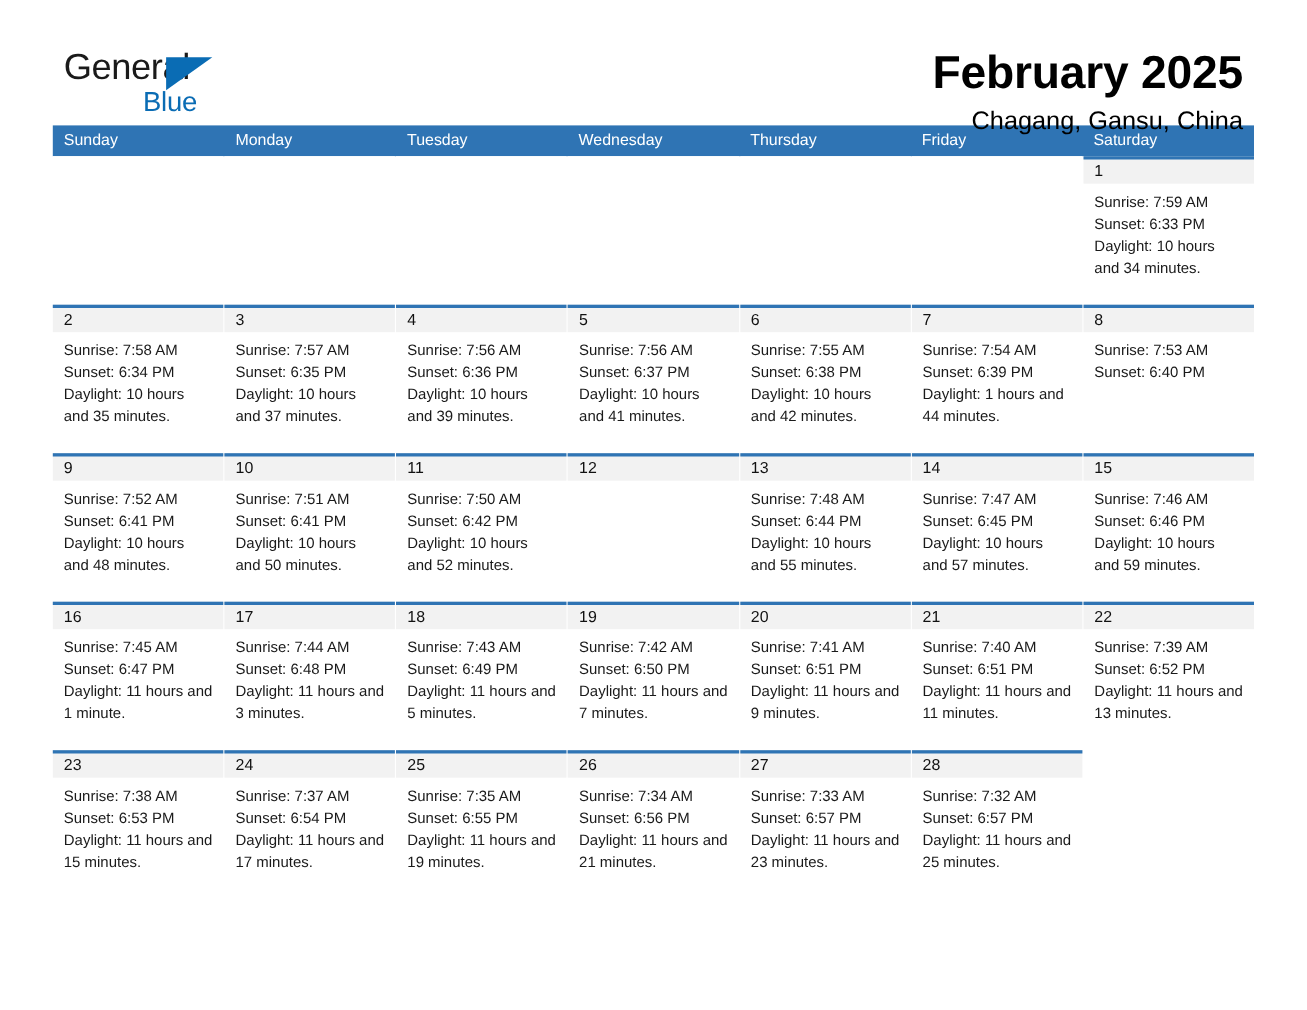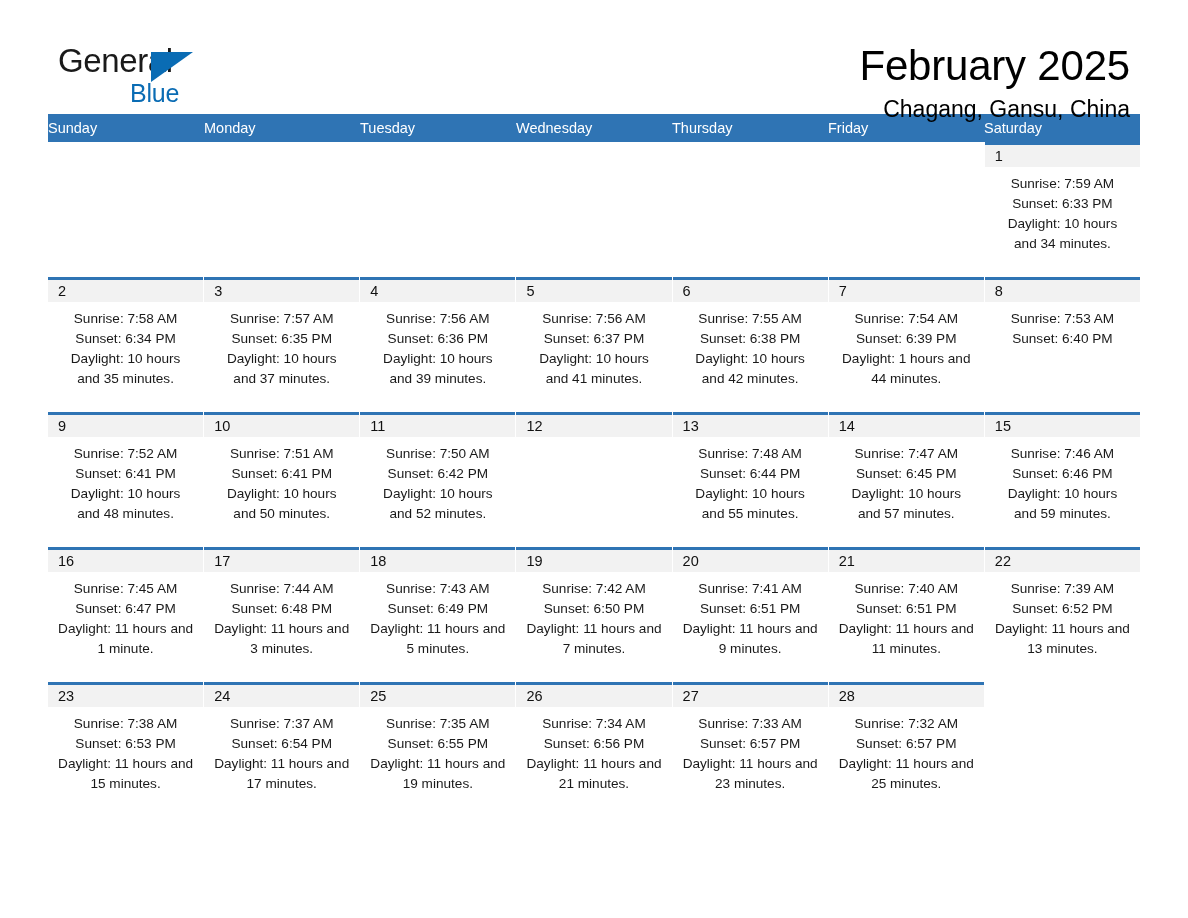--- a/index.html
+++ b/index.html
@@ -64,21 +64,21 @@
     letter-spacing: -0.2px;
     line-height: 1;
   }
 
   .title-block {
     text-align: right;
     padding-right: 10px;
   }
   .cal-title {
     font-size: 42px;
-    font-weight: normal;
+    font-weight: bold;
     line-height: 1.05;
     color: #000;
     margin: 0;
     letter-spacing: -0.2px;
   }
   .cal-subtitle {
     font-size: 23px;
     font-weight: normal;
     line-height: 1.2;
     color: #000;
@@ -94,20 +94,21 @@
   .weekdays {
     display: grid;
     grid-template-columns: repeat(7, 1fr);
     background: #2f74b4;
     height: 28px;
   }
   .weekday {
     color: #ffffff;
     font-size: 14.5px;
     line-height: 28px;
+    padding-left: 10px;
     white-space: nowrap;
   }
 
   .week {
     display: grid;
     grid-template-columns: repeat(7, 1fr);
     column-gap: 1px;
     height: 135px;
     margin-top: 0;
   }
@@ -130,21 +131,20 @@
     line-height: 22px;
   }
   .day.blank .daynum-band {
     background: transparent;
     height: 25px;
     border-top: 3px solid transparent;
   }
 
   .day-body {
     padding: 7px 10px 0 10px;
-    text-align: center;
   }
   .day-line {
     font-size: 13.6px;
     line-height: 20px;
     color: #1a1a1a;
     white-space: nowrap;
   }
   .day-line.wrap { white-space: normal; }
 </style>
 </head>

